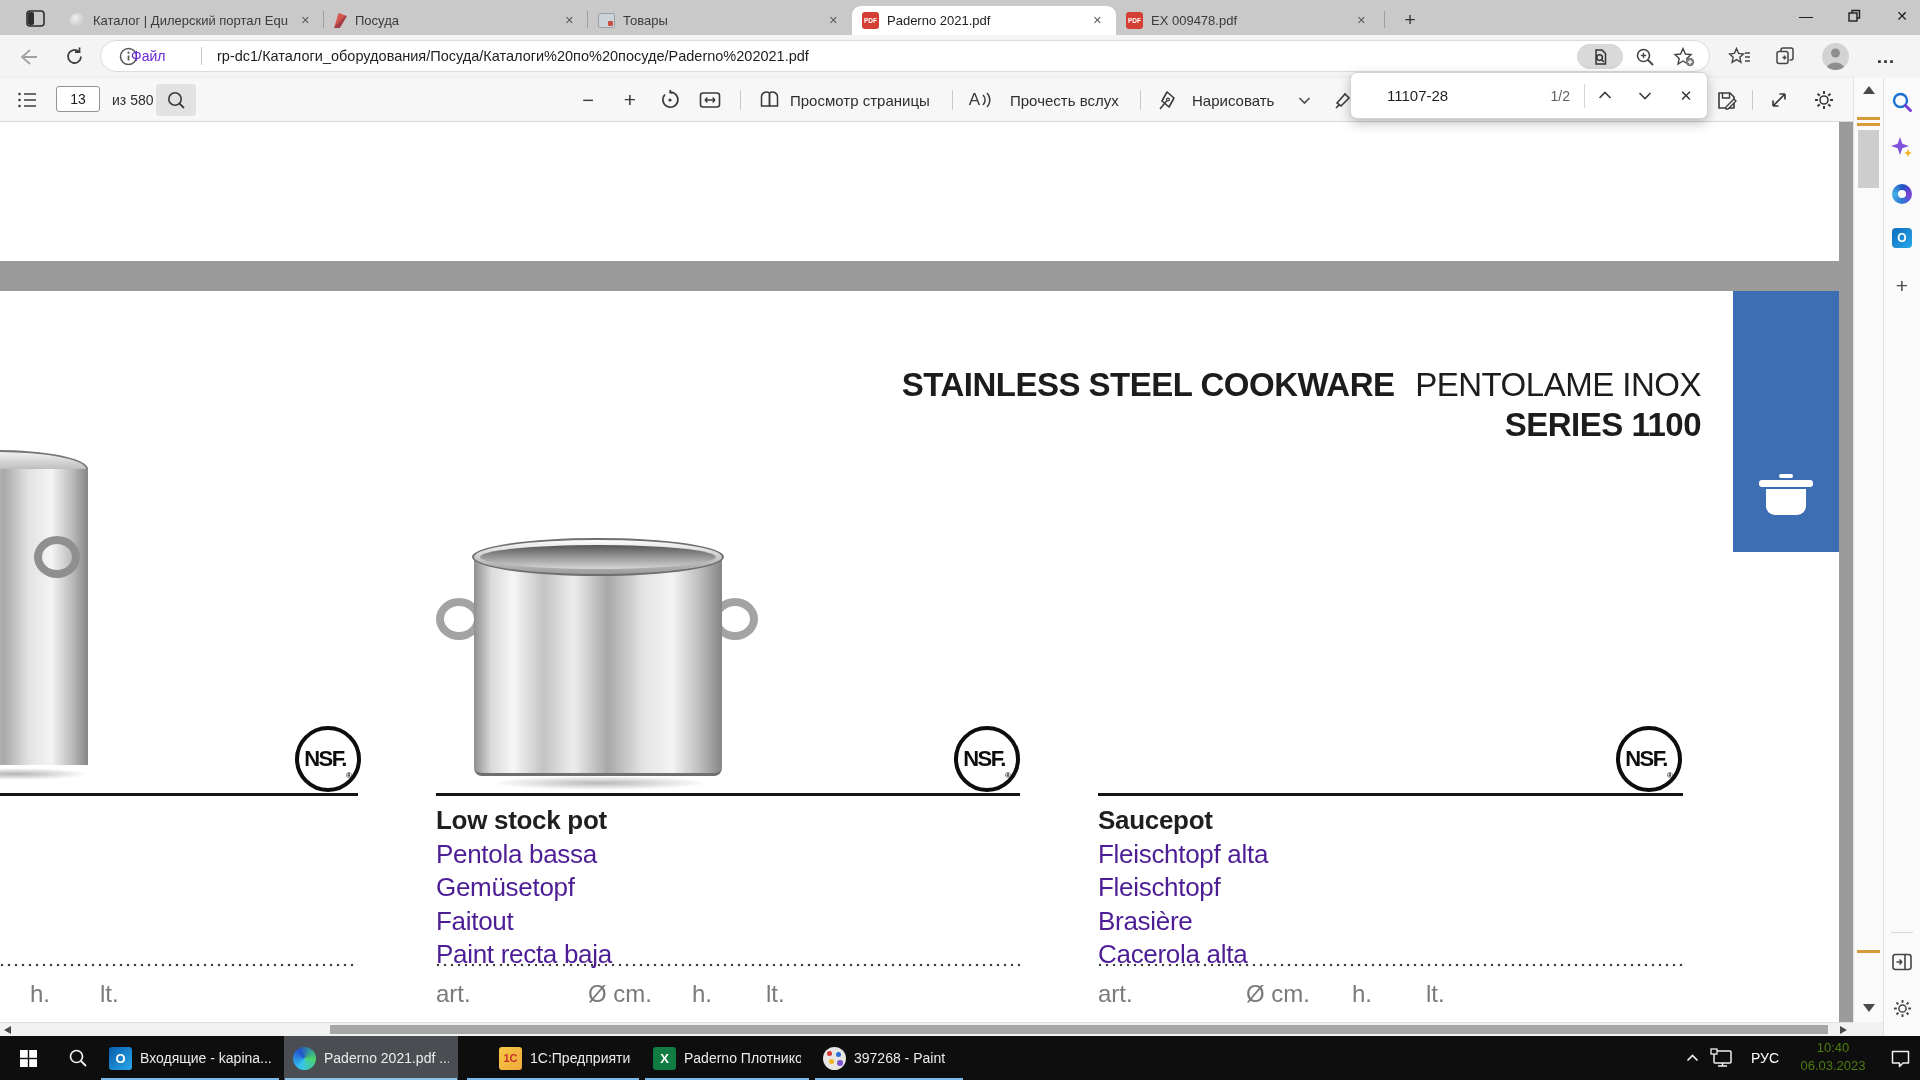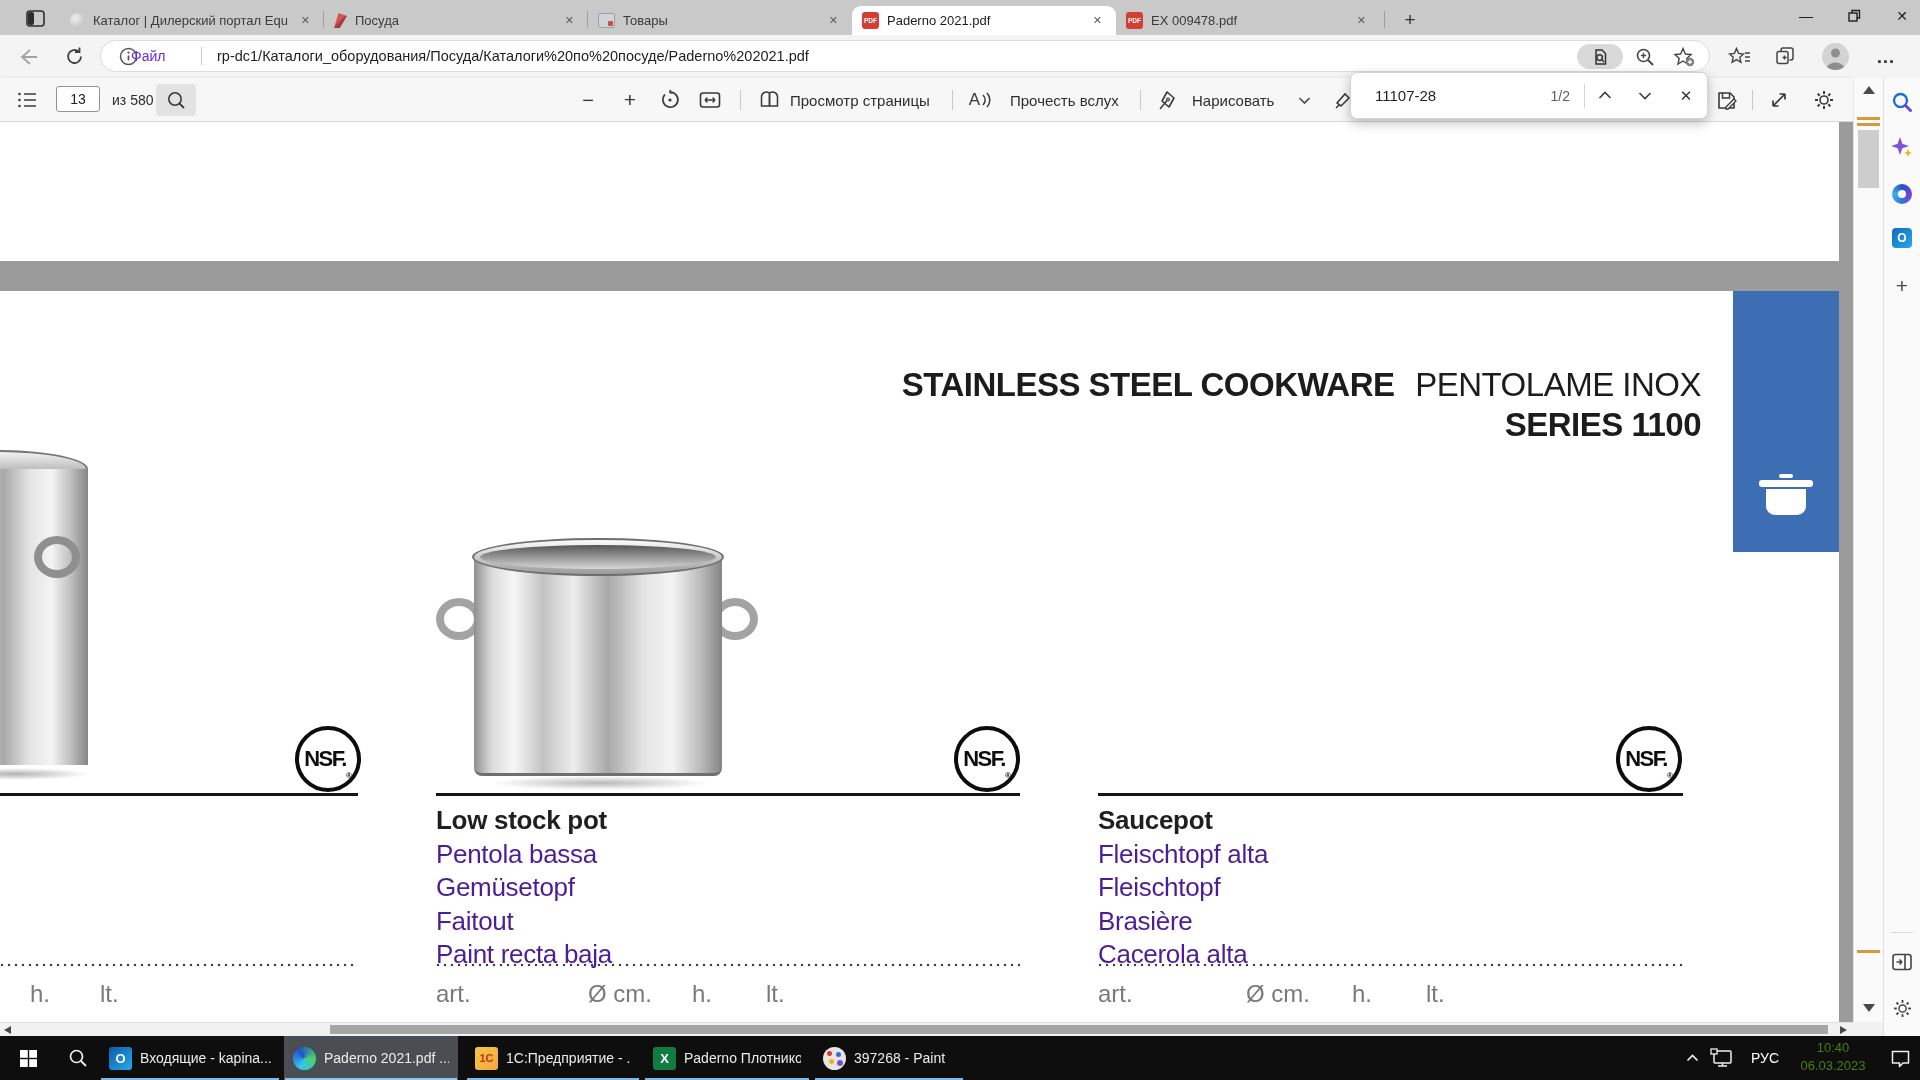--- a/index.html
+++ b/index.html
@@ -278,21 +278,21 @@
             <line x1="4.6" y1="4.6" x2="6.7" y2="6.7"></line>
             <line x1="15.3" y1="15.3" x2="17.4" y2="17.4"></line>
             <line x1="4.6" y1="17.4" x2="6.7" y2="15.3"></line>
             <line x1="15.3" y1="6.7" x2="17.4" y2="4.6"></line>
           </g>
         </svg>
     </div>
   </div>
 
   <div id="findpop">
-    <span style="margin-left:24px;font-size:15px;color:#1f1f1f;flex:1;">11107-28</span>
+    <span style="margin-left:36px;font-size:15px;color:#1f1f1f;flex:1;">11107-28</span>
     <span style="font-size:14px;color:#5f5f5f;margin-right:14px;">1/2</span>
     <span style="width:1px;height:24px;background:#d5d5d5;"></span>
     <span style="width:40px;display:flex;justify-content:center;">
       <svg width="14" height="9">
           <polyline points="1.5,7 7,1.5 12.5,7" fill="none" stroke="#3c3c3c" stroke-width="1.6"></polyline>
         </svg>
     </span>
     <span style="width:40px;display:flex;justify-content:center;">
       <svg width="14" height="9">
           <polyline points="1.5,2 7,7.5 12.5,2" fill="none" stroke="#3c3c3c" stroke-width="1.6"></polyline>
@@ -471,21 +471,21 @@
       <span class="ul" style="background:#7ab9e9;"></span>
     </div>
 
     <div class="tba" style="left:284px;width:174px;background:#4a4e52;">
       <div style="width:23px;height:23px;border-radius:50%;background:conic-gradient(from 210deg,#35c1f1,#2052cb,#33b browse,#48d26c,#35c1f1);background:conic-gradient(from 210deg,#35c1f1,#2052cb,#48d26c,#35c1f1);flex:none;"></div>
       <span class="lbl">Paderno 2021.pdf ...</span>
       <span class="ul" style="background:#8fc3ec;"></span>
     </div>
 
     <div class="tba" style="left:466px;width:174px;">
-      <div class="appic" style="background:linear-gradient(135deg,#f6c744,#f0a93c);color:#c8322b;font-size:11px;">1С</div>
+      <div class="appic" style="background:linear-gradient(135deg,#f6c744,#f0a93c);color:#c8322b;font-size:11px;margin-left:24px;">1С</div>
       <span class="lbl">1С:Предприятие - ...</span>
       <span class="ul" style="background:#7ab9e9;"></span>
     </div>
 
     <div class="tba" style="left:644px;width:166px;">
       <div class="appic" style="background:#107c41;font-size:13px;">X</div>
       <span class="lbl">Paderno Плотнико...</span>
       <span class="ul" style="background:#7ab9e9;"></span>
     </div>
 

